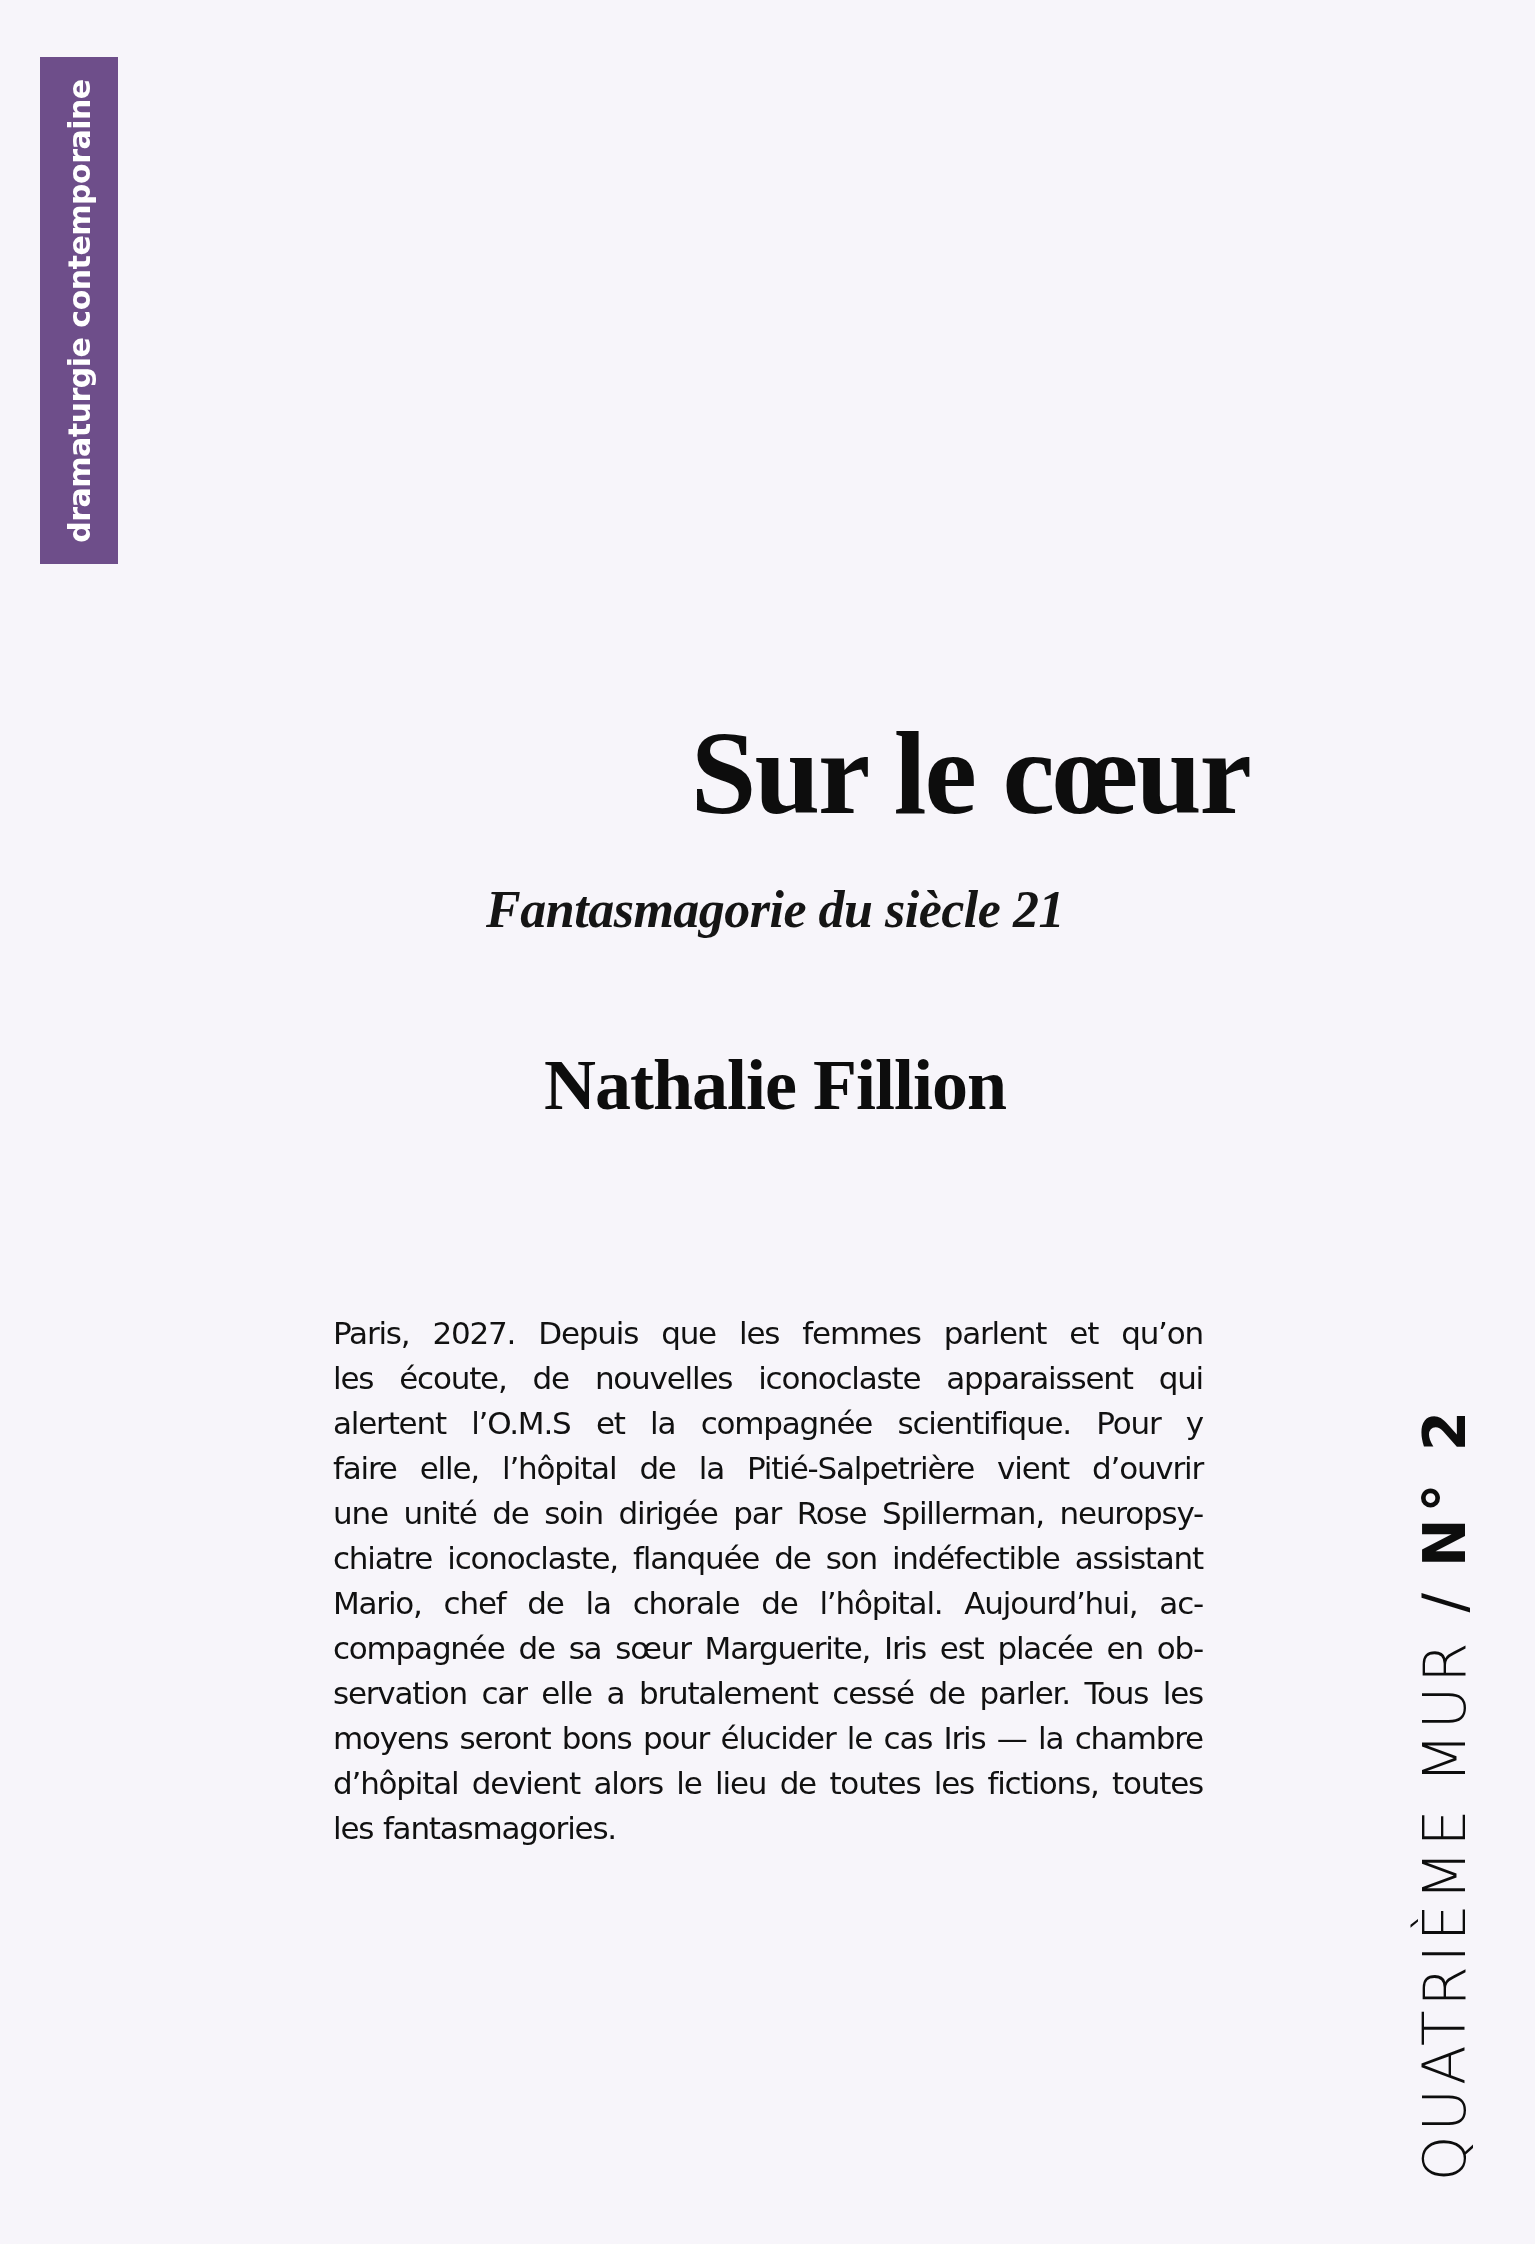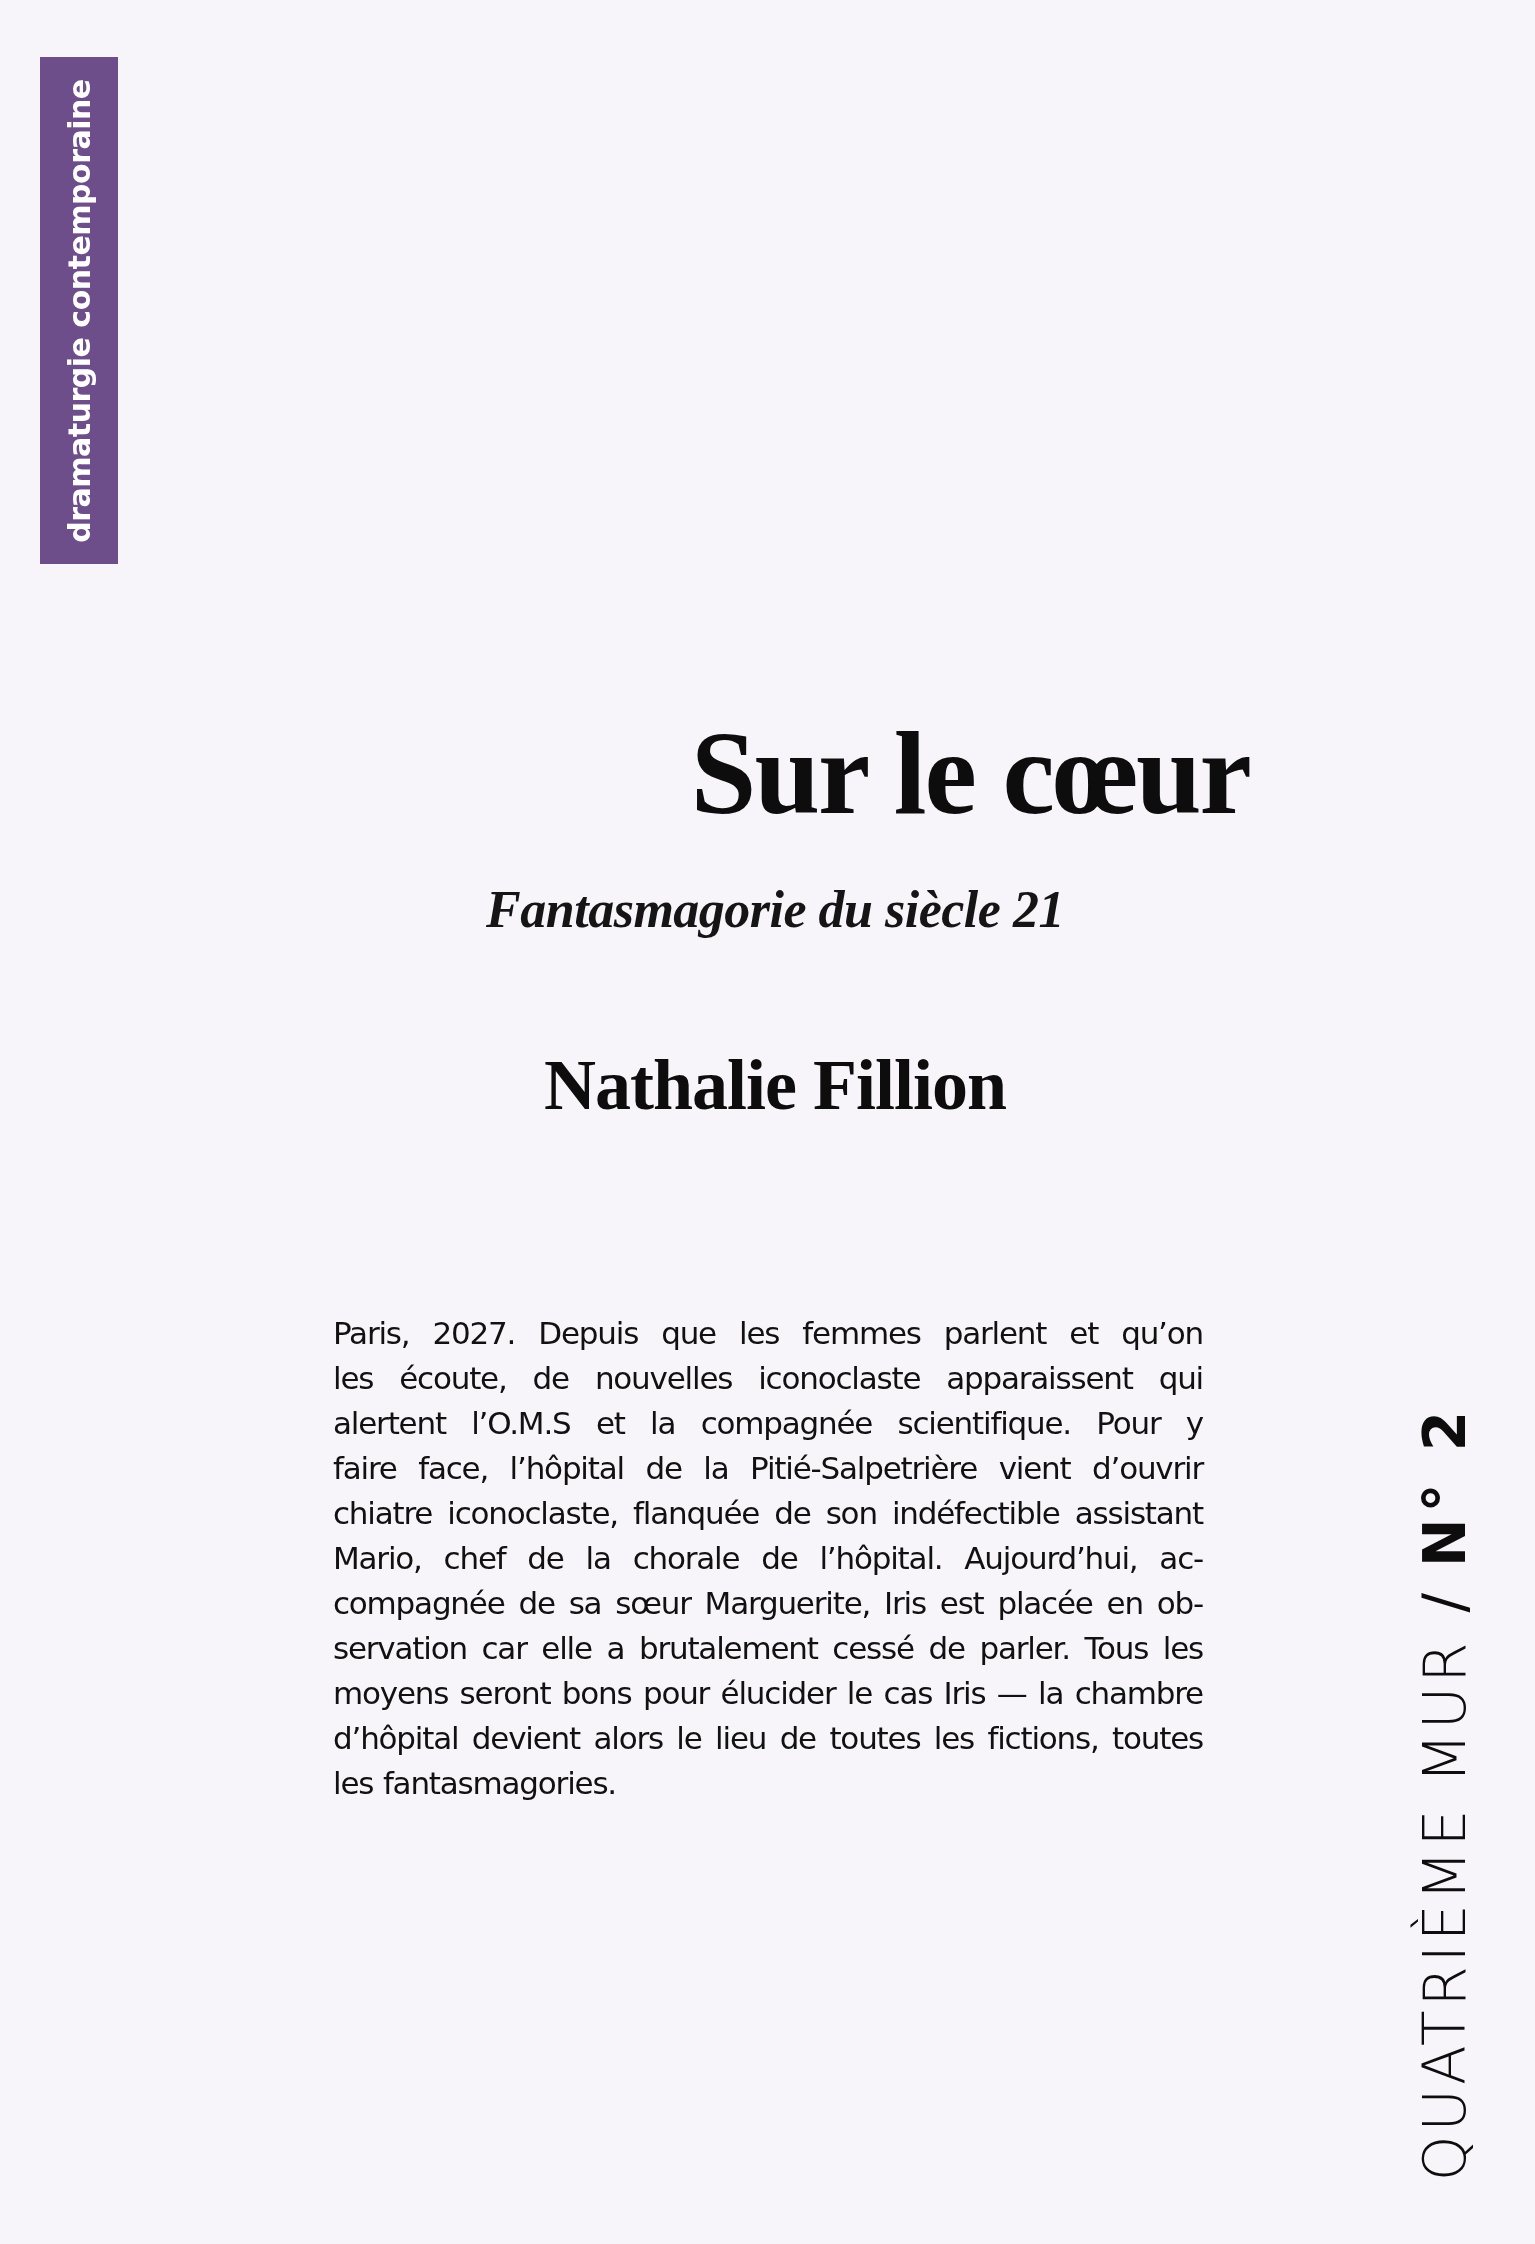--- a/index.html
+++ b/index.html
@@ -119,21 +119,22 @@
 </div>
 
 <h1 class="title-block book-title" style="margin:0;">Sur le cœur</h1>
 <div class="title-block book-subtitle">Fantasmagorie du siècle 21</div>
 <div class="title-block book-author">Nathalie Fillion</div>
 
 <div class="blurb">
   <span class="blurb-line">Paris, 2027. Depuis que les femmes parlent et qu’on</span>
   <span class="blurb-line">les écoute, de nouvelles iconoclaste apparaissent qui</span>
   <span class="blurb-line">alertent l’O.M.S et la compagnée scientifique. Pour y</span>
-  <span class="blurb-line">faire face, l’hôpital de la Pitié-Salpetrière vient d’ouvrir</span>
+  <span class="blurb-line">faire elle, l’hôpital de la Pitié-Salpetrière vient d’ouvrir</span>
+  <span class="blurb-line">une unité de soin dirigée par Rose Spillerman, neuropsy-</span>
   <span class="blurb-line">chiatre iconoclaste, flanquée de son indéfectible assistant</span>
   <span class="blurb-line">Mario, chef de la chorale de l’hôpital. Aujourd’hui, ac-</span>
   <span class="blurb-line">compagnée de sa sœur Marguerite, Iris est placée en ob-</span>
   <span class="blurb-line">servation car elle a brutalement cessé de parler. Tous les</span>
   <span class="blurb-line">moyens seront bons pour élucider le cas Iris — la chambre</span>
   <span class="blurb-line">d’hôpital devient alors le lieu de toutes les fictions, toutes</span>
   <span class="blurb-line last">les fantasmagories.</span>
 </div>
 
 <div class="series-label">

